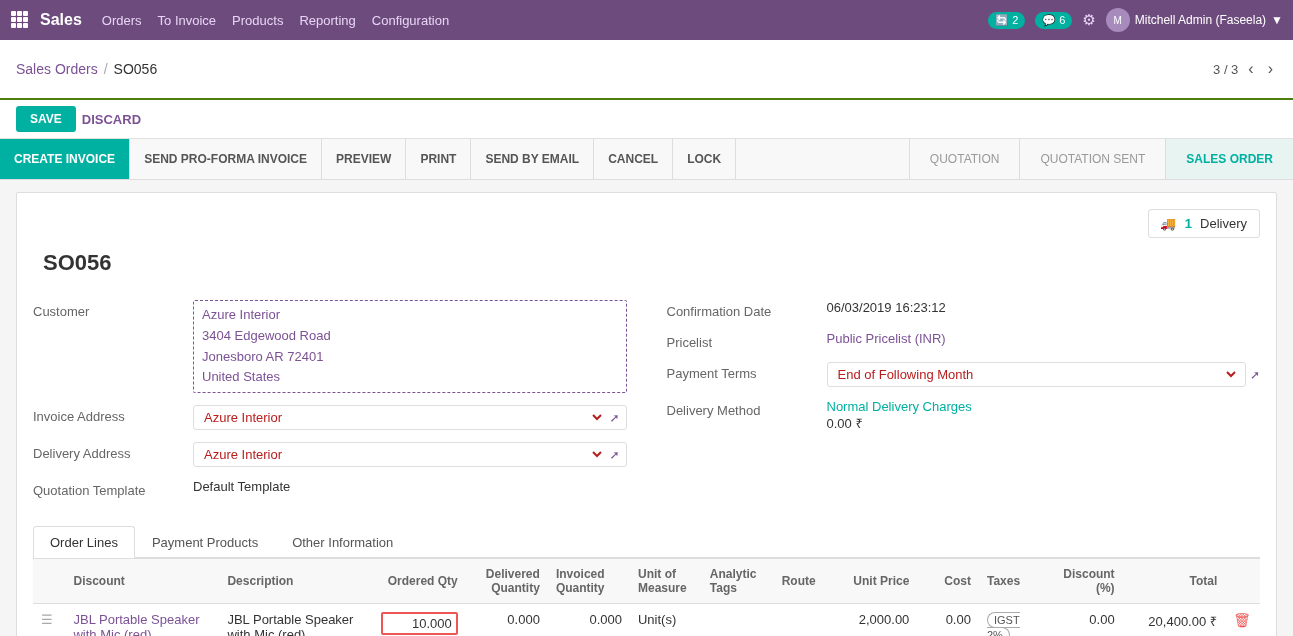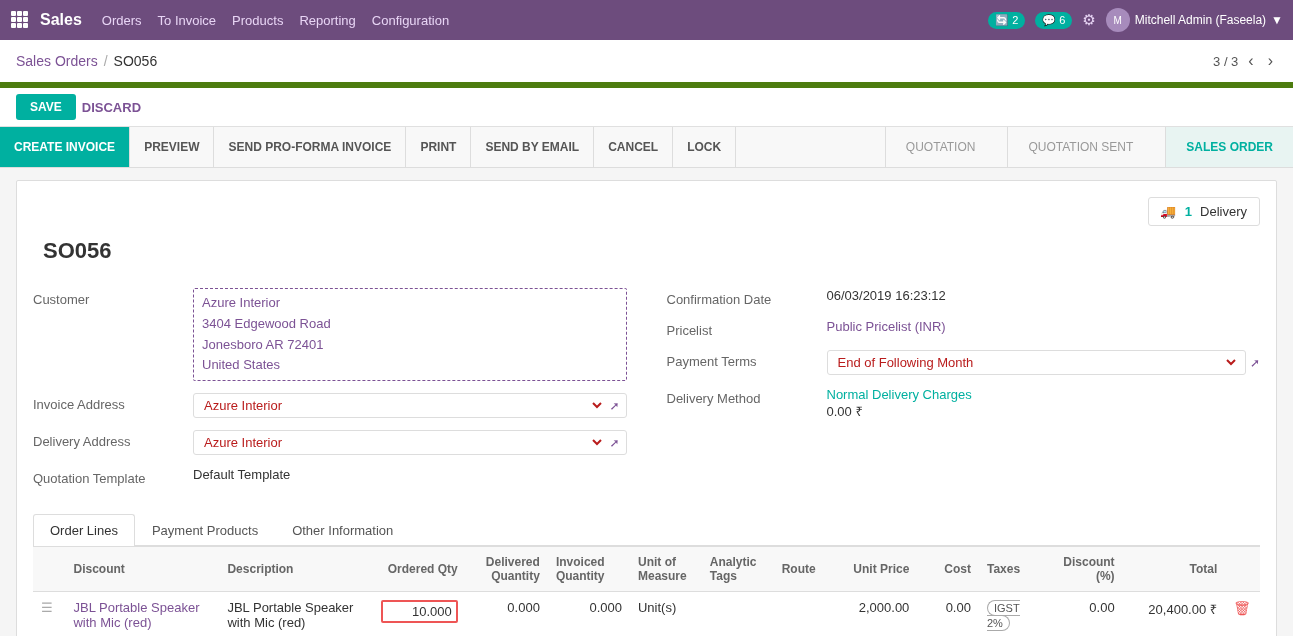--- a/index.html
+++ b/index.html
@@ -28,22 +28,22 @@
       cursor: pointer;
       position: relative;
     }
     .topnav-icon { color: #e8d5f5; cursor: pointer; font-size: 15px; }
     .user-menu { color: #fff; font-size: 12px; cursor: pointer; display: flex; align-items: center; gap: 5px; }
     .avatar { width: 24px; height: 24px; border-radius: 50%; background: #a78bbc; display: flex; align-items: center; justify-content: center; font-size: 10px; color: #fff; }
 
     
     .breadcrumb-bar {
       background: #fff;
-      padding: 12px 16px;
-      border-bottom: 6px solid #4d7c0f;
+      padding: 20px 16px;
+      border-bottom: 2px solid #4d7c0f;
       display: flex;
       justify-content: space-between;
     }
     .breadcrumb { display: flex; align-items: center; gap: 6px; font-size: 14px; color: #7c5295; }
     .breadcrumb span { color: #333; font-weight: 500; }
     .pager { display: flex; align-items: center; gap: 6px; color: #555; font-size: 13px; }
     .pager-btn { border: none; background: none; cursor: pointer; font-size: 16px; color: #555; padding: 0 4px; }
 
     
     .action-bar {
@@ -93,21 +93,20 @@
       height: 40px;
     }
     .wf-btn.active {
       background: #00b0a0;
       color: #fff;
     }
     .status-track {
       margin-left: auto;
       display: flex;
       align-items: flex-end;
-      gap: 12px;
     }
     .status-step {
       padding: 8px 20px;
       font-size: 12px;
       color: #999;
       border-left: 1px solid #ddd;
       height: 40px;
       display: flex;
       align-items: center;
     }
@@ -343,22 +342,22 @@
   </div>
 </div>
 
 <div class="action-bar">
   <button class="btn-save">SAVE</button>
   <button class="btn-discard">DISCARD</button>
 </div>
 
 <div class="workflow-bar">
   <button class="wf-btn active">CREATE INVOICE</button>
+  <button class="wf-btn">SEND PRO-FORMA INVOICE</button>
   <button class="wf-btn">PREVIEW</button>
-  <button class="wf-btn">SEND PRO-FORMA INVOICE</button>
   <button class="wf-btn">PRINT</button>
   <button class="wf-btn">SEND BY EMAIL</button>
   <button class="wf-btn">CANCEL</button>
   <button class="wf-btn">LOCK</button>
   <div class="status-track">
     <div class="status-step">QUOTATION</div>
     <div class="status-step">QUOTATION SENT</div>
     <div class="status-step active">SALES ORDER</div>
   </div>
 </div>

